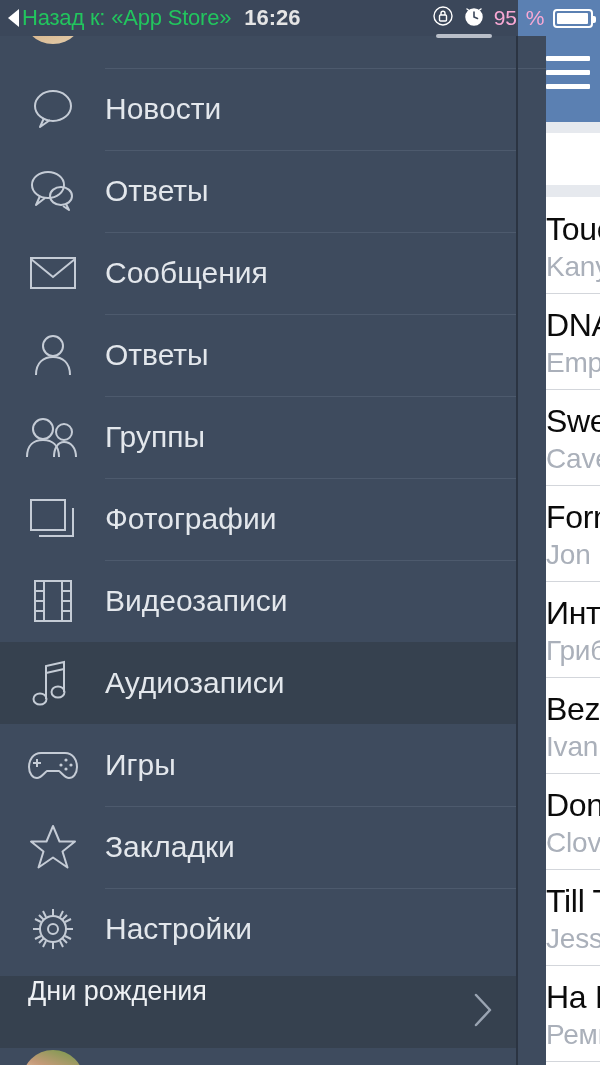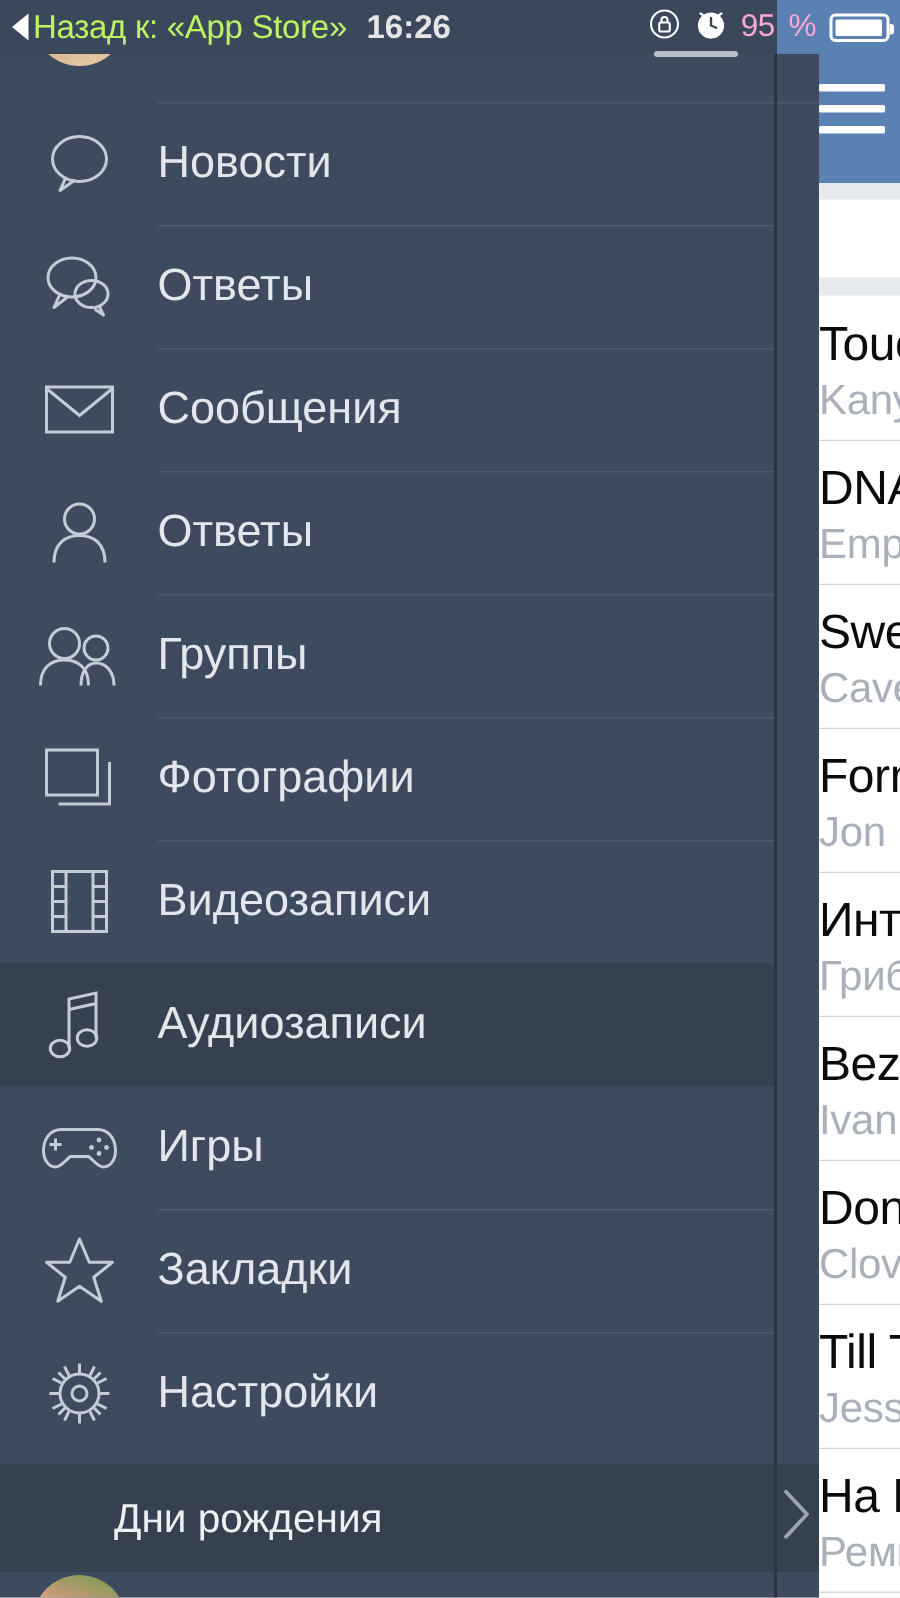--- a/index.html
+++ b/index.html
@@ -43,21 +43,21 @@
   .sb-back-arrow {
     width: 0; height: 0;
     border-top: 9px solid transparent;
     border-bottom: 9px solid transparent;
     border-right: 11px solid #ffffff;
     margin-right: 3px;
   }
   .sb-back-text {
     font-size: 22px;
     letter-spacing: -0.2px;
-    color: #bef264;
+    color: #22c55e;
   }
   .sb-time {
     font-size: 22px;
     font-weight: bold;
     margin-left: 13px;
     color: #e5e5e5;
   }
   #status-bar .sb-right {
     position: absolute;
     right: 7px; top: 0;
@@ -198,23 +198,22 @@
   }
 
   #birthdays-row {
     position: absolute;
     left: 0;
     top: 972px;
     width: 518px;
     height: 72px;
     background: #36414f;
     display: flex;
-    align-items: center;
+    align-items: flex-start;
     z-index: 11;
-    padding-left: 48px;
   }
   #birthdays-row .bd-label {
     margin-left: 28px;
     font-size: 27px;
     color: #eef1f4;
   }
   #birthdays-row .bd-chevron {
     position: absolute;
     right: 24px;
     top: 50%;

